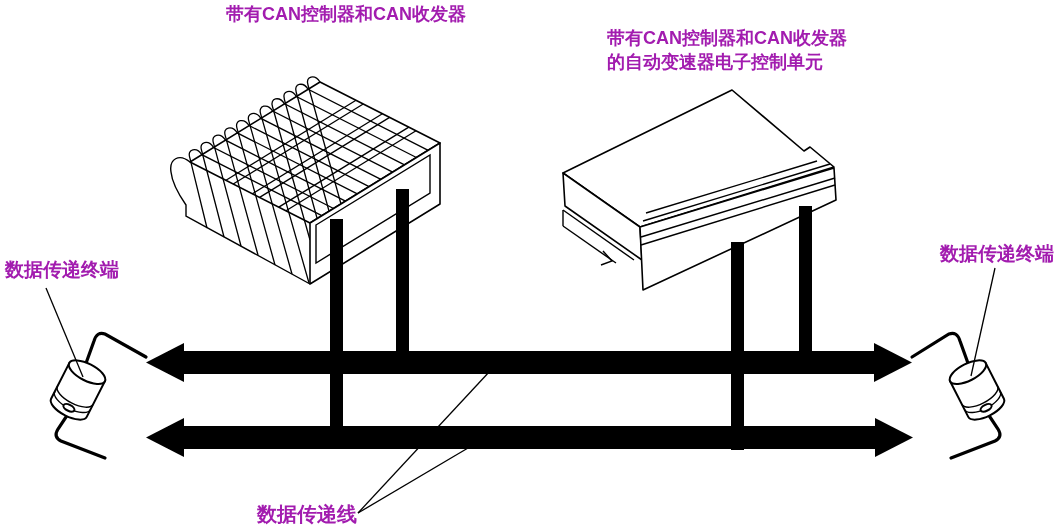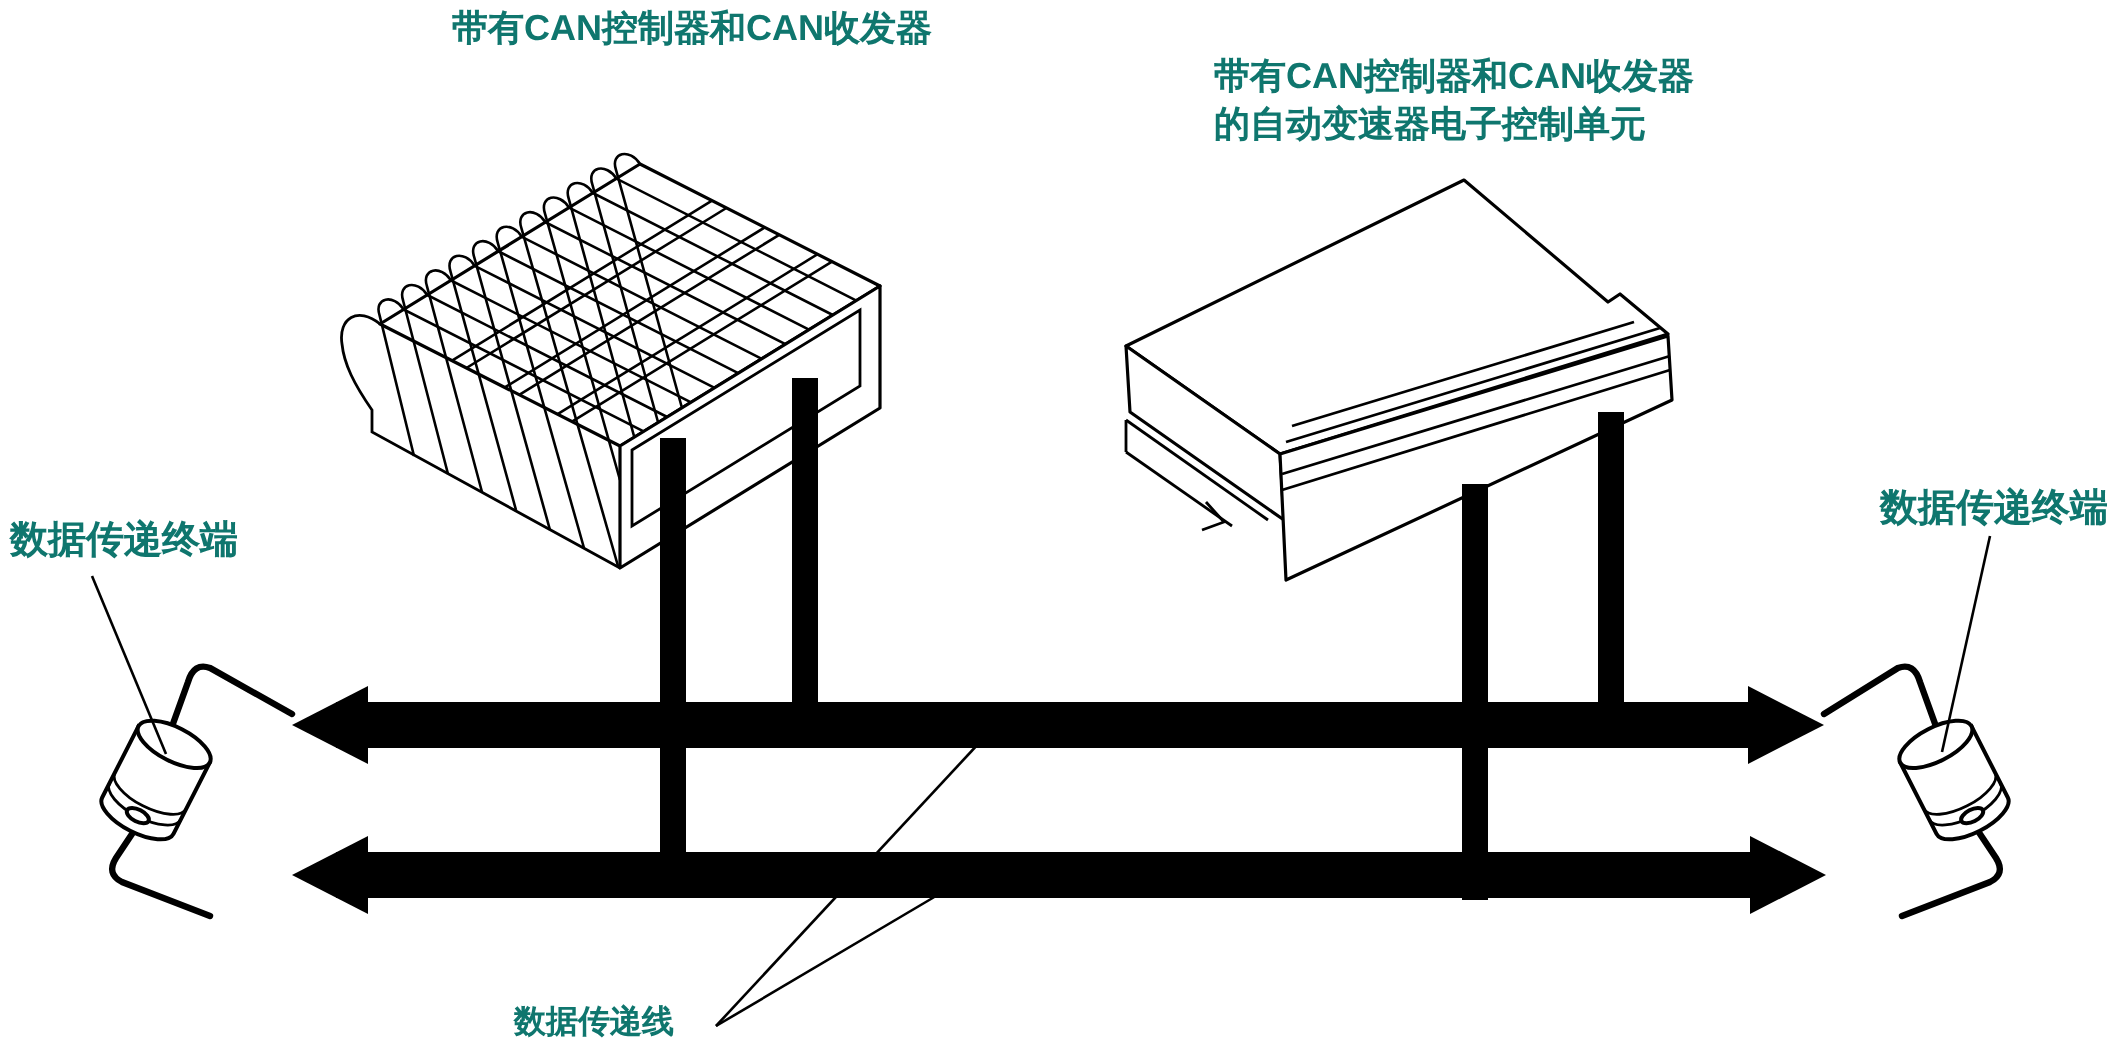--- a/index.html
+++ b/index.html
@@ -1,26 +1,26 @@
 <!DOCTYPE html>
 <html><head>
 <meta charset="utf-8">
 <style>
   html,body{margin:0;padding:0;background:#ffffff;}
   #stage{
     position:relative;width:1058px;height:528px;background:#ffffff;overflow:hidden;
     font-family:"Liberation Sans",sans-serif;
   }
   .lbl{
-    position:absolute;color:#0f766e;font-weight:bold;white-space:nowrap;
+    position:absolute;color:#a21caf;font-weight:bold;white-space:nowrap;
     font-family:"Liberation Sans","DejaVu Sans",sans-serif;
   }
   .ecu-lbl{font-size:18px;line-height:24px;}
   .term-lbl{font-size:20px;}
-  .bus-lbl{font-size:16px;}
+  .bus-lbl{font-size:20px;}
   #wm{position:absolute;left:0;top:0;width:1058px;height:528px;z-index:1;}
   .wm-name{position:absolute;left:770px;top:458px;font-size:41px;font-weight:bold;color:#b3bdd1;}
   .wm-url{position:absolute;left:795px;top:500px;font-size:25px;font-weight:bold;color:#f5c79c;letter-spacing:1px;}
   svg#art{position:absolute;left:0;top:0;z-index:2;}
   .txt{position:absolute;z-index:3;}
   .thin{stroke:#000;stroke-width:1.4;fill:none;}
   .fin{stroke:#000;stroke-width:1.3;fill:none;}
   .face{fill:#ffffff;stroke:#000;stroke-width:1.6;stroke-linejoin:round;}
   .lead{stroke:#000;stroke-width:3.2;fill:none;stroke-linecap:round;}
   .leader{stroke:#000;stroke-width:1.3;fill:none;}

